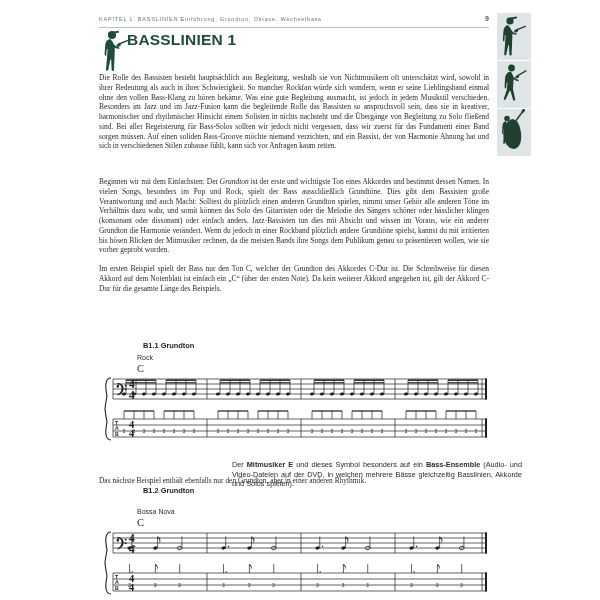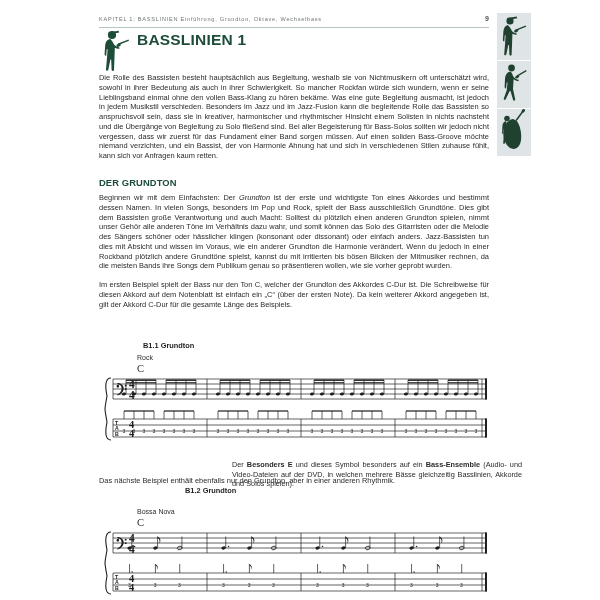--- a/index.html
+++ b/index.html
@@ -33,35 +33,35 @@
   }
   .runhead-page{font-size:7px;color:#4d5457;font-weight:bold;}
   .runhead-rule{
     position:absolute;left:99px;top:27px;width:390px;height:1px;background:#b9c2c5;
   }
 
   
   .titleblock{position:absolute;left:99px;top:31px;width:400px;height:40px;}
   .title-icon{position:absolute;left:0;top:-2px;width:32px;height:44px;}
   .title-main{
-    position:absolute;left:38px;top:0px;
+    position:absolute;left:28px;top:0px;
     font-size:15.5px;font-weight:bold;color:#1d4d38;letter-spacing:.2px;
   }
   .title-sub{
     position:absolute;left:35px;top:17px;
     font-size:11.2px;font-weight:bold;color:#1d4d38;letter-spacing:.05px;
   }
 
   
   .body-col{position:absolute;left:99px;width:390px;}
   p.para{
     margin:0 0 9px 0;
     font-size:7.45px;line-height:9.75px;
     text-align:justify;color:#2b2b2b;
-    font-family:Liberation Sans, sans-serif;
+    font-family:Liberation Serif, serif;
   }
   p.para.last{margin-bottom:0;}
   .h2{
     font-size:9.4px;font-weight:bold;color:#1d4d38;
     margin:0 0 5px 0;letter-spacing:.1px;
   }
   .ital{font-style:italic;}
   .bld{font-weight:bold;}
 
   
@@ -112,21 +112,20 @@
       </svg>
     </span>
     <span class="title-main">BASSLINIEN 1</span>
   </div>
 
   <div class="body-col" style="top:73px;">
     <p class="para">Die Rolle des Bassisten besteht hauptsächlich aus Begleitung, weshalb sie von Nichtmusikern oft unterschätzt wird, sowohl in ihrer Bedeutung als auch in ihrer Schwierigkeit. So mancher Rockfan würde sich wundern, wenn er seine Lieblingsband einmal ohne den vollen Bass-Klang zu hören bekäme. Was eine gute Begleitung ausmacht, ist jedoch in jedem Musikstil verschieden. Besonders im Jazz und im Jazz-Fusion kann die begleitende Rolle das Bassisten so anspruchsvoll sein, dass sie in kreativer, harmonischer und rhythmischer Hinsicht einem Solisten in nichts nachsteht und die Übergänge von Begleitung zu Solo fließend sind. Bei aller Begeisterung für Bass-Solos sollten wir jedoch nicht vergessen, dass wir zuerst für das Fundament einer Band sorgen müssen. Auf einen soliden Bass-Groove möchte niemand verzichten, und ein Bassist, der von Harmonie Ahnung hat und sich in verschiedenen Stilen zuhause fühlt, kann sich vor Anfragen kaum retten.</p>
   </div>
 
   <div class="body-col" style="top:177px;">
-    <div class="h2">DER GRUNDTON</div>
     <p class="para"><span>Beginnen wir mit dem Einfachsten: Der </span><span class="ital">Grundton</span><span> ist der erste und wichtigste Ton eines Akkordes und bestimmt dessen Namen. In vielen Songs, besonders im Pop und Rock, spielt der Bass ausschließlich Grundtöne. Dies gibt dem Bassisten große Verantwortung und auch Macht: Solltest du plötzlich einen anderen Grundton spielen, nimmt unser Gehör alle anderen Töne im Verhältnis dazu wahr, und somit können das Solo des Gitarristen oder die Melodie des Sängers schöner oder hässlicher klingen (konsonant oder dissonant) oder einfach anders. Jazz-Bassisten tun dies mit Absicht und wissen im Voraus, wie ein anderer Grundton die Harmonie verändert. Wenn du jedoch in einer Rockband plötzlich andere Grundtöne spielst, kannst du mit irritierten bis bösen Blicken der Mitmusiker rechnen, da die meisten Bands ihre Songs dem Publikum genau so präsentieren wollen, wie sie vorher geprobt wurden.</span></p>
     <p class="para last">Im ersten Beispiel spielt der Bass nur den Ton C, welcher der Grundton des Akkordes C-Dur ist. Die Schreibweise für diesen Akkord auf dem Notenblatt ist einfach ein „C“ (über der ersten Note). Da kein weiterer Akkord angegeben ist, gilt der Akkord C-Dur für die gesamte Länge des Beispiels.</p>
   </div>
 
   <div style="position:absolute;left:99px;top:341px;" class="ex-label">B1.1 Grundton</div>
 
   <div class="notation" style="top:354px;">
     <div style="position:absolute;left:38px;top:0;" class="style-name">Rock</div>
     <div style="position:absolute;left:38px;top:9px;" class="chord-name">C</div>
 
@@ -332,24 +331,24 @@
           <rect x="349" y="6.2" width="30" height="1.2" stroke="none"></rect>
           <rect x="347" y="34.4" width="30" height="1.2" stroke="none"></rect>
         </g>
     </svg>
   </div>
 
   <div class="body-col" style="top:446px;margin-top:30px;">
     <p class="para last">Das nächste Beispiel enthält ebenfalls nur den Grundton, aber in einer anderen Rhythmik.</p>
   </div>
 
-  <div style="position:absolute;left:99px;top:486px;margin-left:42px;" class="ex-label">B1.2 Grundton</div>
+  <div style="position:absolute;left:99px;top:486px;" class="ex-label">B1.2 Grundton</div>
 
   <div class="callout" style="left:186px;top:459px;width:305px;height:42px;">
-    <span class="callout-text"><span>Der </span><span class="bld">Besonders E</span><span> und dieses Symbol besonders auf ein </span><span class="bld">Bass-Ensemble</span><span> (Audio- und Video-Dateien auf der DVD, in welchen mehrere Bässe gleichzeitig Basslinien, Akkorde und Solos spielen).</span></span>
+    <span class="callout-text"><span>Der </span><span class="bld">Mitmusiker E</span><span> und dieses Symbol besonders auf ein </span><span class="bld">Bass-Ensemble</span><span> (Audio- und Video-Dateien auf der DVD, in welchen mehrere Bässe gleichzeitig Basslinien, Akkorde und Solos spielen).</span></span>
   </div>
 
   <div class="notation" style="top:508px;">
     <div style="position:absolute;left:38px;top:0;" class="style-name">Bossa Nova</div>
     <div style="position:absolute;left:38px;top:9px;" class="chord-name">C</div>
 
     <svg width="392" height="68" viewBox="0 0 392 68" style="position:absolute;left:0;top:22px;">
       <g stroke="#1f1f1f" stroke-width="0.7" fill="none">
         <path d="M12 2 C6 2 6 10 8 20 C6 31 6 31 6 33 C6 35 6 35 8 46 C6 56 6 64 12 64" stroke-width="1.1"></path>
         <line x1="14" y1="3" x2="388" y2="3"></line>

